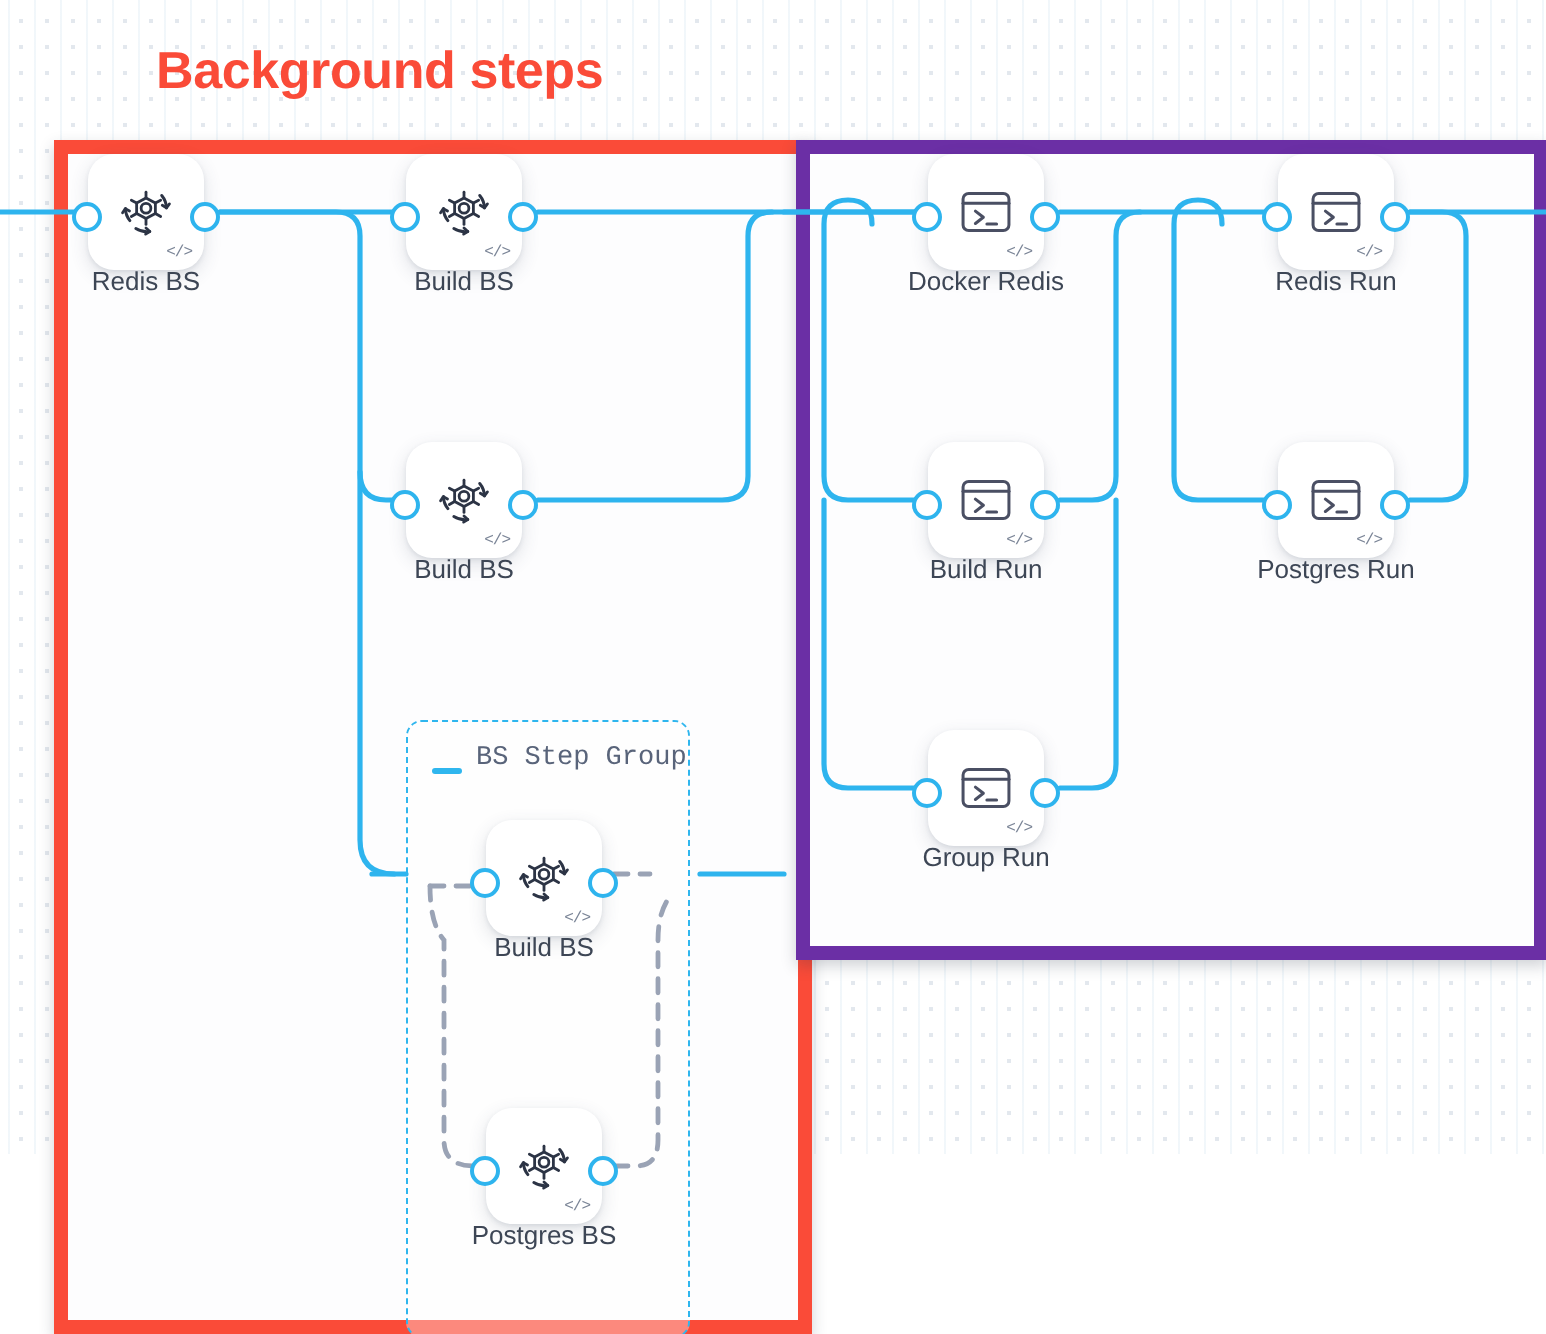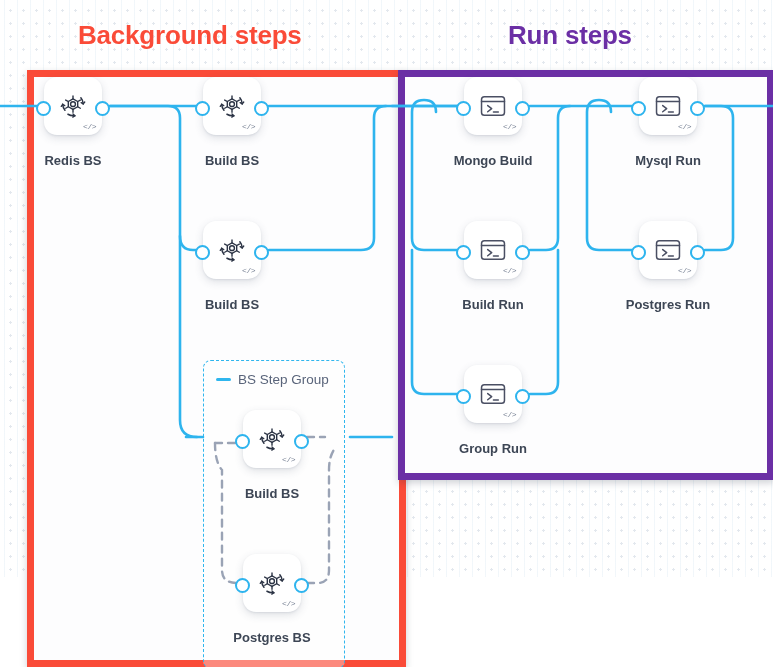--- a/index.html
+++ b/index.html
@@ -28,61 +28,60 @@
     box-shadow:0 3px 7px rgba(40,50,70,.22);
   }
   
   #edges{position:absolute;left:0;top:0;width:773px;height:667px;pointer-events:none;}
   
   .group-box{
     position:absolute;border:1.6px dashed #2fb6ee;border-radius:8px;
     background:rgba(255,255,255,.35);
   }
   .group-head{
-    position:absolute;display:flex;align-items:center;gap:7px;
-    font-size:13.5px;color:#59647a;white-space:nowrap;
+    position:absolute;display:flex;align-items:flex-end;gap:7px;
+    font-size:13.5px;color:#59647a;white-space:nowrap;font-family:Liberation Mono, monospace;
   }
   .group-collapse{
     display:inline-block;width:15px;height:3px;background:#2fb6ee;border-radius:2px;
   }
   
   .node{position:absolute;width:58px;height:58px;}
   .node-card{
     position:absolute;left:0;top:0;width:58px;height:58px;
     background:#ffffff;border-radius:13px;
     box-shadow:0 3px 9px rgba(60,75,100,.16), 0 1px 2px rgba(60,75,100,.10);
     display:flex;align-items:center;justify-content:center;
   }
   .node-card svg{display:block;}
   .code-badge{
     position:absolute;right:6px;bottom:4px;
     font-size:8px;color:#7a8496;font-family:"Liberation Mono", monospace;
     line-height:1;letter-spacing:-.5px;
   }
   .node-label{
-    position:absolute;top:76px;left:50%;transform:translateX(-50%);
-    font-size:13px;color:#3d4655;white-space:nowrap;font-weight:bold;
+    position:absolute;top:56px;left:50%;transform:translateX(-50%);
+    font-size:13px;color:#3d4655;white-space:nowrap;
   }
   .port{
     position:absolute;width:11px;height:11px;border-radius:50%;
     background:#ffffff;border:2.6px solid #2eb4ee;top:23.5px;
   }
   .port.in{left:-8px;}
   .port.out{right:-8px;}
 </style>
 </head>
 <body>
 
 <div id="canvas">
 
   <div class="sec-box" id="box-bg" style="left: 27px; top: 70px; width: 365px; height: 583px; border: 7px solid rgb(250, 75, 56);"></div>
   <div class="sec-box" id="box-run" style="left: 398px; top: 70px; width: 362px; height: 396px; border: 7px solid rgb(107, 47, 165);"></div>
 
   <div class="sec-title" id="title-bg" style="left: 78px; top: 20px; color: rgb(250, 75, 56);">Background steps</div>
-  <div class="sec-title" id="title-run" style="left: 508px; top: 20px; color: rgb(107, 47, 165);">Run steps</div>
 
   <div class="group-box" id="group-bs" style="left: 203px; top: 360px; width: 140px; height: 307px;"></div>
   <div class="group-head" id="group-bs-head" style="left: 216px; top: 372px;">
     <span class="group-collapse"></span>
     <span>BS Step Group</span>
   </div>
 
   <svg id="edges">
     <g fill="none" stroke="#2EB4EE" stroke-width="2.6" stroke-linecap="round">
 
@@ -265,37 +264,37 @@
     <rect x="4" y="3.5" width="26" height="21" rx="3.2"></rect>
     <path d="M4,9 H30"></path>
     <path d="M11,13.5 L15.5,17 L11,20.5"></path>
     <path d="M17.5,20.8 H23"></path>
   </svg>
           </span>
        <span class="code-badge">&lt;/&gt;</span>
      </div>
      <span class="port in"></span>
      <span class="port out"></span>
-     <span class="node-label">Mongo Build</span>
+     <span class="node-label">Docker Redis</span>
       </div>
       <div class="node" style="left: 639px; top: 77px;">
         <div class="node-card">
        <span>
             <svg width="30" height="26" viewBox="0 0 34 28" fill="none" stroke="#4a4f63" stroke-width="1.7" stroke-linecap="round" stroke-linejoin="round">
     <rect x="4" y="3.5" width="26" height="21" rx="3.2"></rect>
     <path d="M4,9 H30"></path>
     <path d="M11,13.5 L15.5,17 L11,20.5"></path>
     <path d="M17.5,20.8 H23"></path>
   </svg>
           </span>
        <span class="code-badge">&lt;/&gt;</span>
      </div>
      <span class="port in"></span>
      <span class="port out"></span>
-     <span class="node-label">Mysql Run</span>
+     <span class="node-label">Redis Run</span>
       </div>
       <div class="node" style="left: 464px; top: 221px;">
         <div class="node-card">
        <span>
             <svg width="30" height="26" viewBox="0 0 34 28" fill="none" stroke="#4a4f63" stroke-width="1.7" stroke-linecap="round" stroke-linejoin="round">
     <rect x="4" y="3.5" width="26" height="21" rx="3.2"></rect>
     <path d="M4,9 H30"></path>
     <path d="M11,13.5 L15.5,17 L11,20.5"></path>
     <path d="M17.5,20.8 H23"></path>
   </svg>

